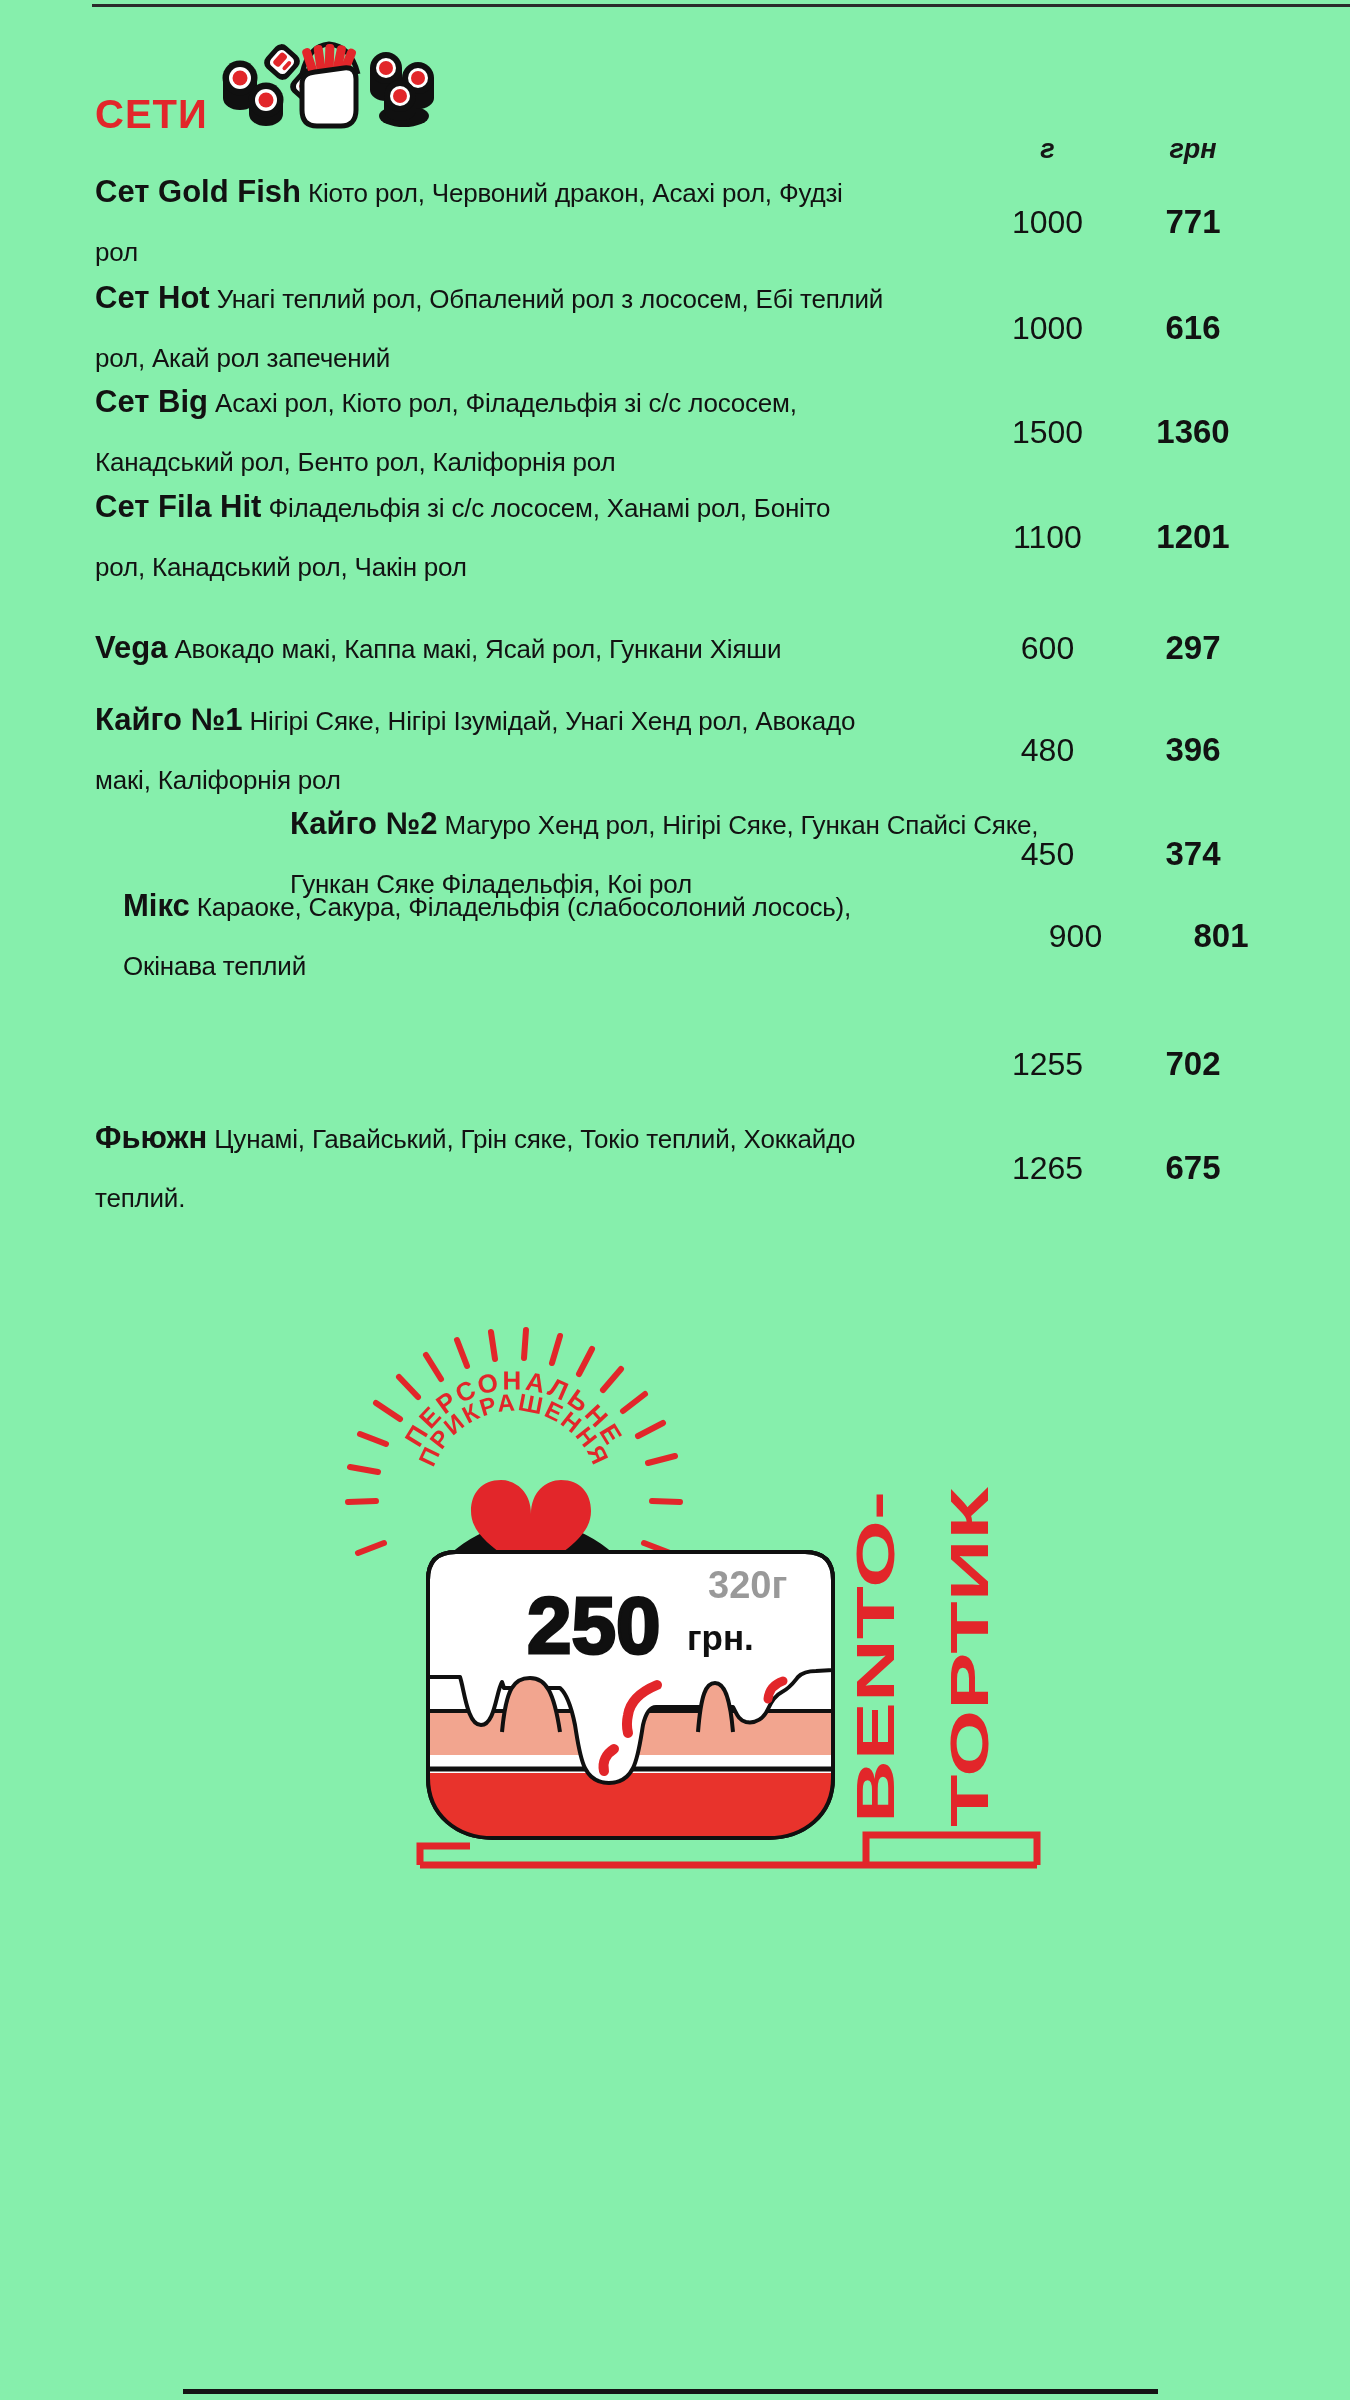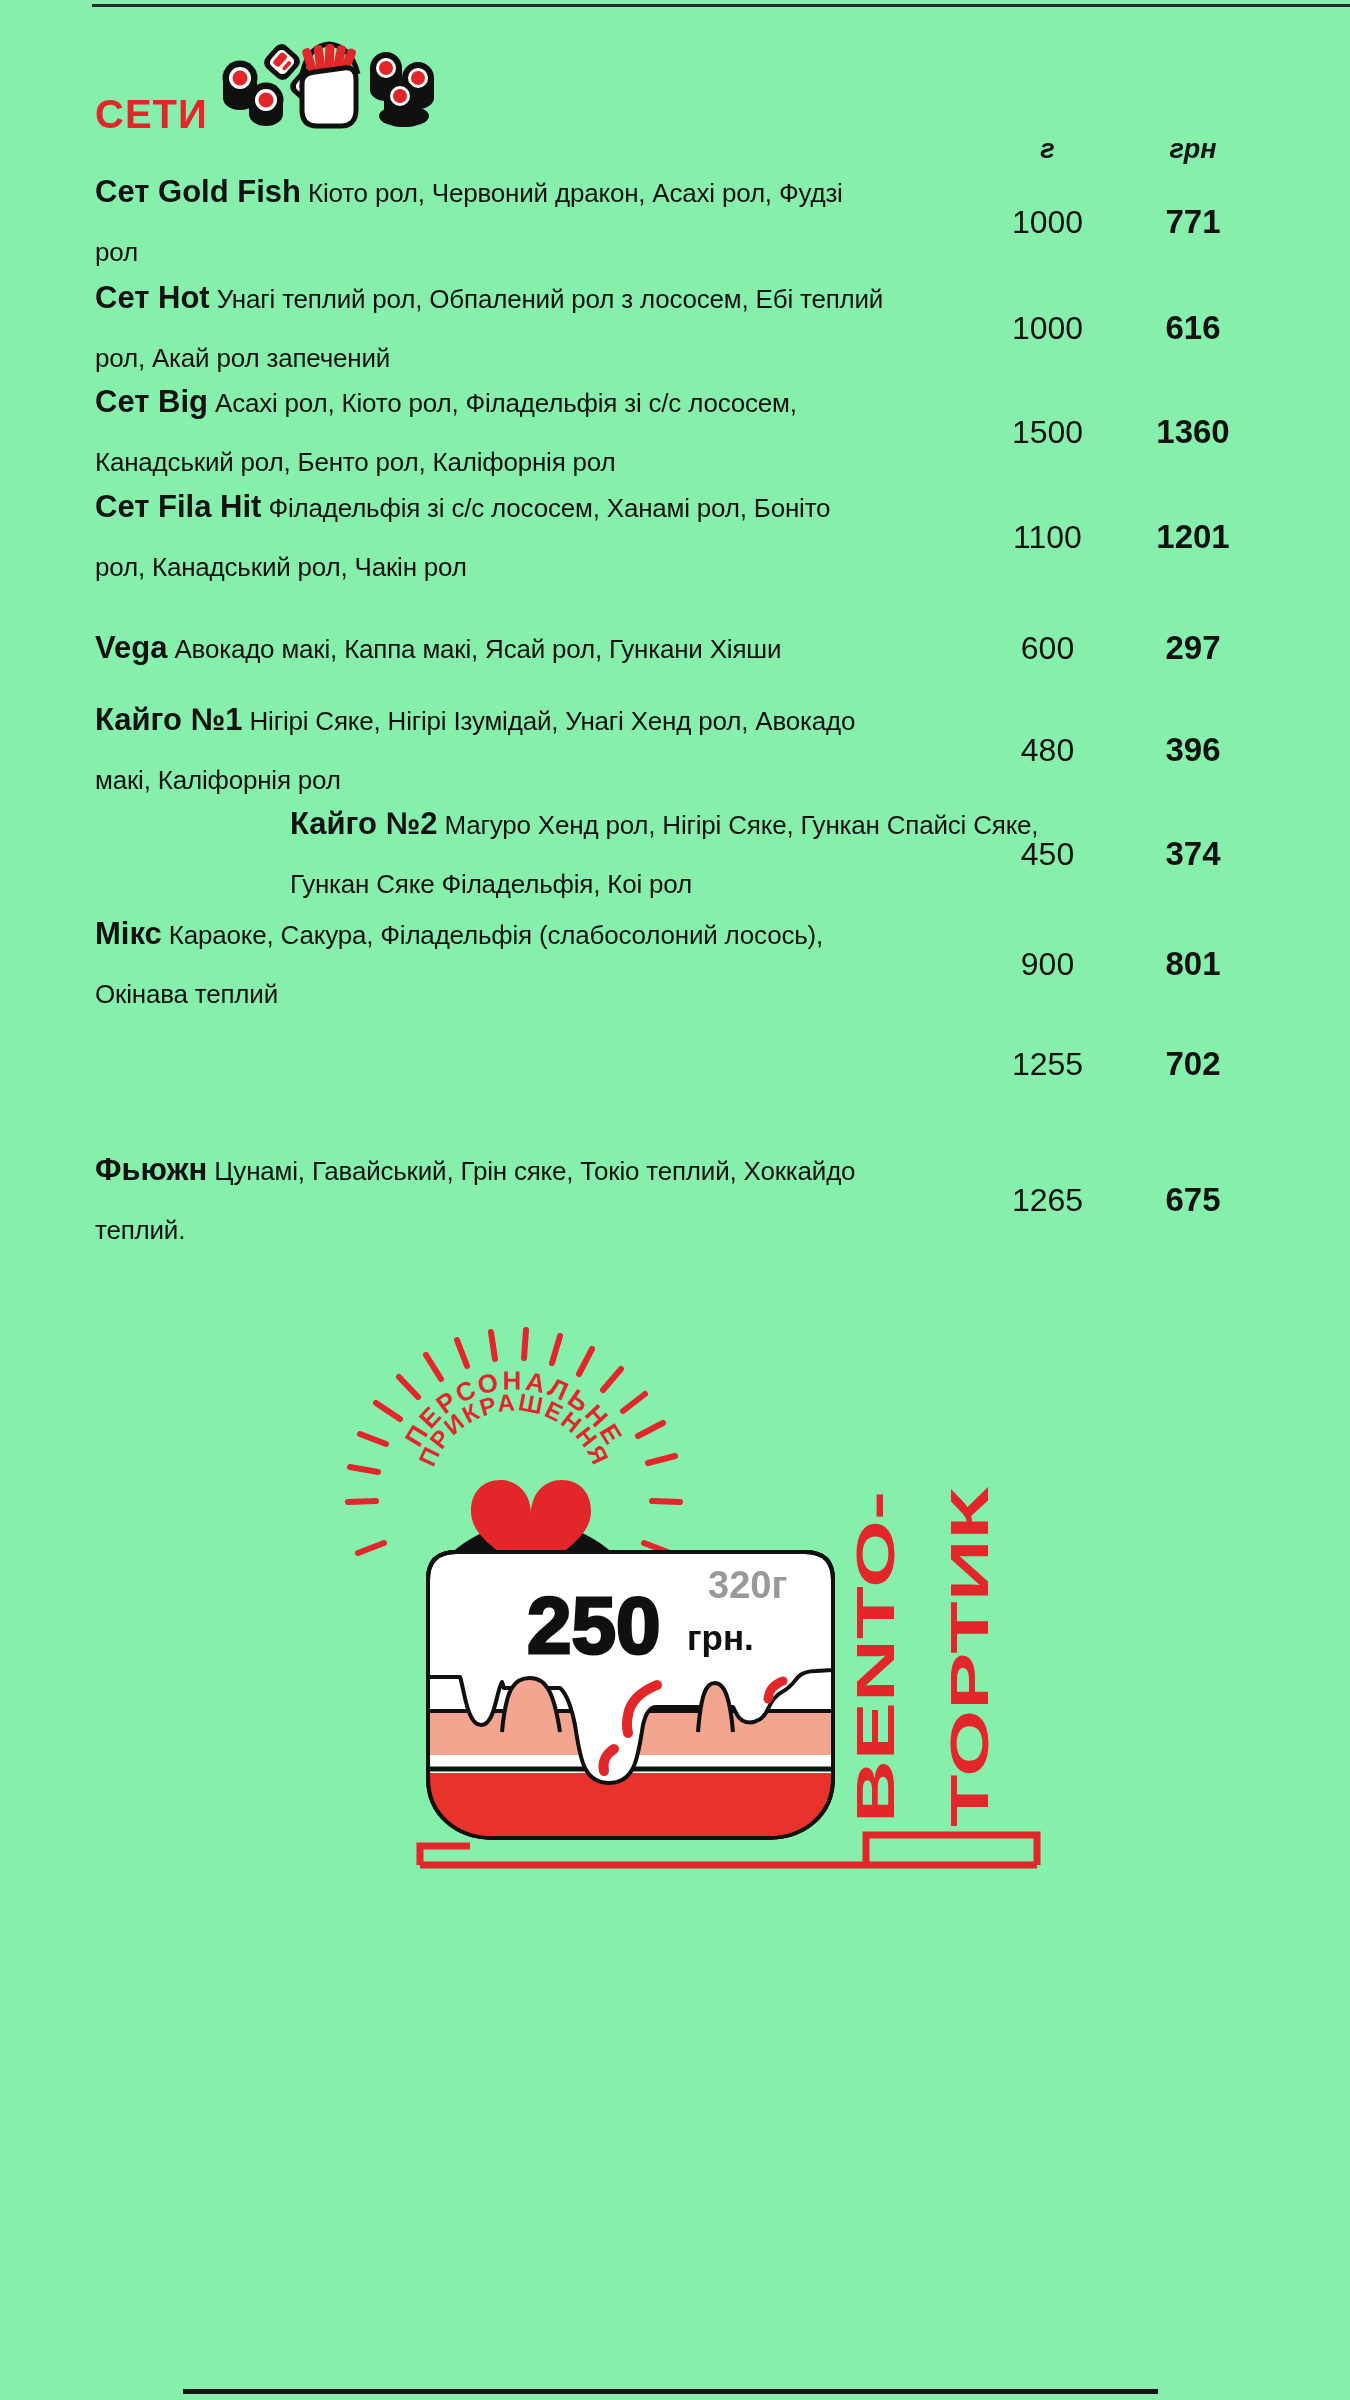--- a/index.html
+++ b/index.html
@@ -113,30 +113,30 @@
   <div class="row" style="top:710px;height:80px;">
     <div class="desc"><span class="t">Кайго №1</span> <span>Нігірі Сяке, Нігірі Ізумідай, Унагі Хенд рол, Авокадо макі, Каліфорнія рол</span></div>
     <div class="w">480</div>
     <div class="p">396</div>
   </div>
   <div class="row" style="top:814px;height:80px;justify-content:center;">
     <div class="desc"><span class="t">Кайго №2</span> <span>Магуро Хенд рол, Нігірі Сяке, Гункан Спайсі Сяке, Гункан Сяке Філадельфія, Коі рол</span></div>
     <div class="w">450</div>
     <div class="p">374</div>
   </div>
-  <div class="row" style="top:924px;height:80px;">
+  <div class="row" style="top:896px;height:80px;margin-left:28px;">
     <div class="desc"><span class="t">Мікс</span> <span>Караоке, Сакура, Філадельфія (слабосолоний лосось), Окінава теплий</span></div>
     <div class="w">900</div>
     <div class="p">801</div>
   </div>
   <div class="row" style="top:1024px;height:80px;">
     <div class="w">1255</div>
     <div class="p">702</div>
   </div>
-  <div class="row" style="top:1128px;height:80px;margin-top:32px;">
+  <div class="row" style="top:1128px;height:80px;">
     <div class="desc"><span class="t">Фьюжн</span> <span>Цунамі, Гавайський, Грін сяке, Токіо теплий, Хоккайдо теплий.</span></div>
     <div class="w">1265</div>
     <div class="p">675</div>
   </div>
 
   <svg class="promo" width="780" height="570" viewBox="0 0 780 570">
 
     <g stroke="#e2262a" stroke-width="6" stroke-linecap="round">
       <line x1="98" y1="152" x2="70" y2="147"></line>
         <line x1="106" y1="124" x2="80" y2="114"></line>

